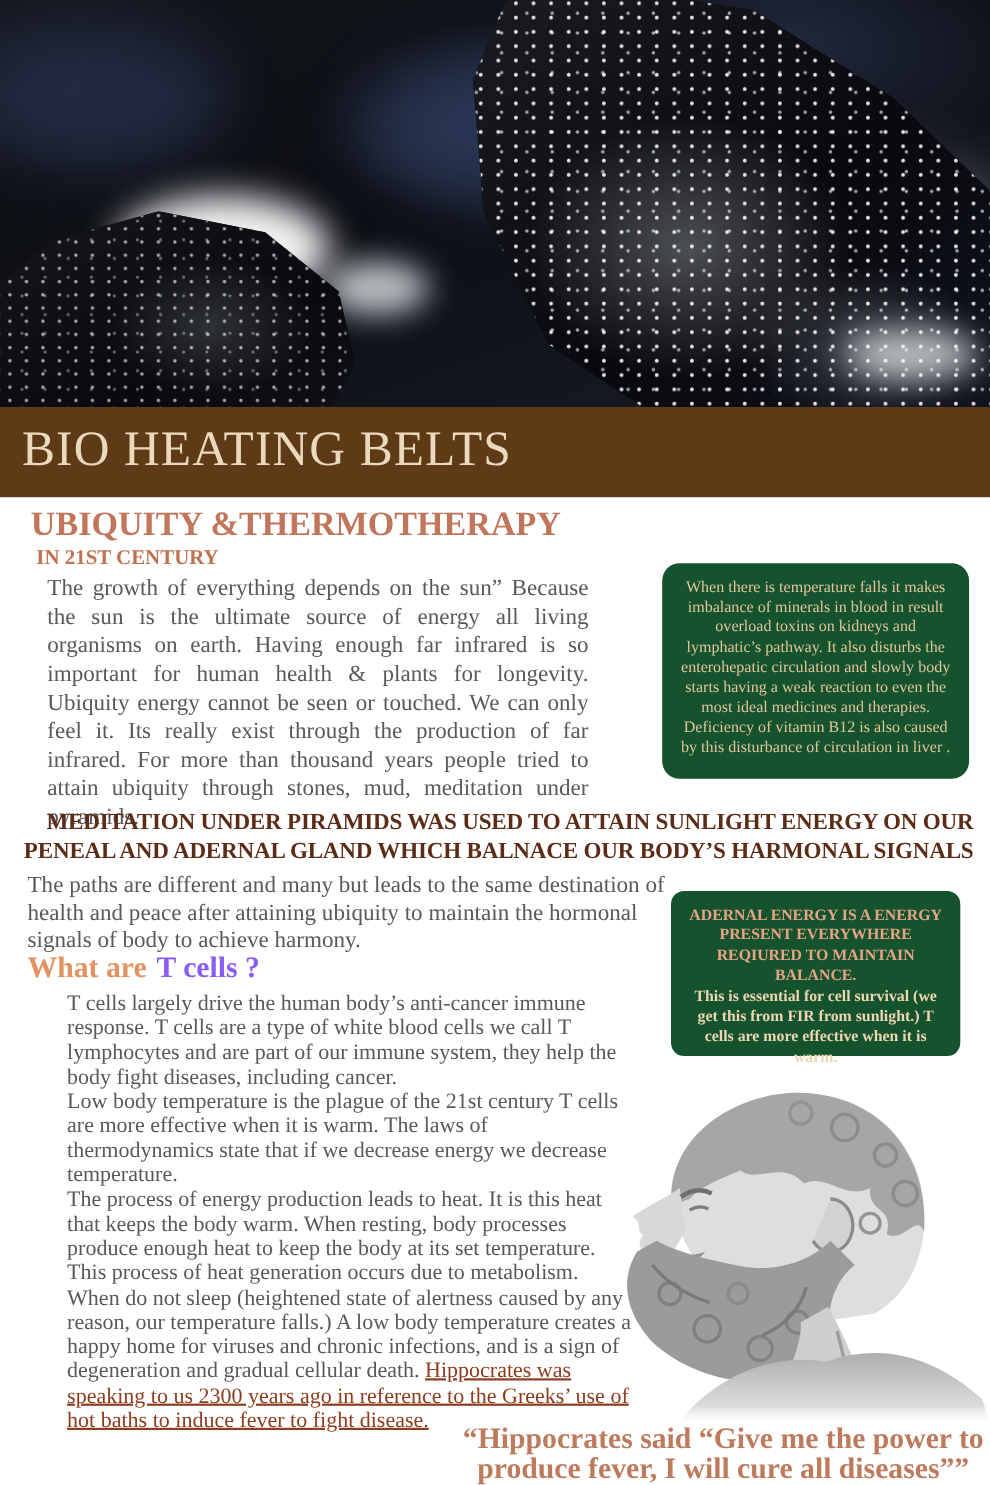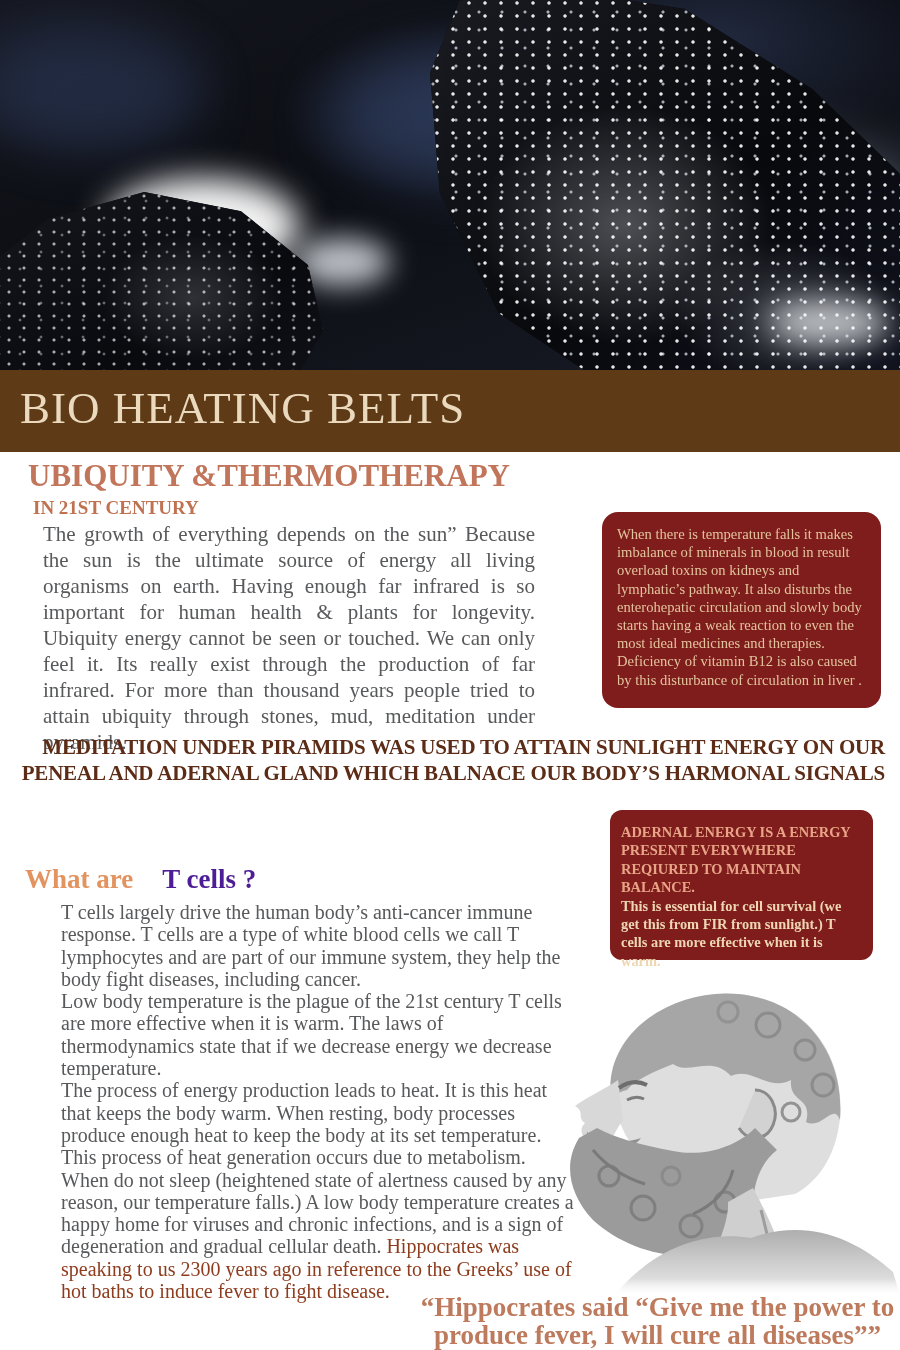--- a/index.html
+++ b/index.html
@@ -72,38 +72,38 @@
   }
 
   
   .main-heading { position:absolute; left:28px; top:458px; margin:0; font-size:31px; font-weight:700; color:#c1755a; }
   .sub-heading  { position:absolute; left:33px; top:497px; font-size:19px; font-weight:700; color:#bf7150; }
 
   .para { color:#58595b; margin:0; }
   .para-intro { position:absolute; left:43px; top:521px; width:492px; font-size:21px; line-height:26px; text-align:justify; }
   .para-paths { position:absolute; left:25px; top:792px; width:588px; font-size:21px; line-height:25px; }
 
-  .side-box { position:absolute; background:#7f1d1d; box-sizing:border-box; }
+  .side-box { position:absolute; background:#14532d; text-align:center; box-sizing:border-box; }
   .box1 { left:602px; top:512px; width:279px; height:196px; border-radius:16px; padding:13px 15px;
           font-size:14.6px; line-height:18.2px; color:#e3c49c; }
   .box2 { left:610px; top:810px; width:263px; height:150px; border-radius:12px; padding:13px 11px;
           font-size:14.4px; line-height:18.4px; font-weight:700; }
   .box2 .bx-heading { color:#e8a486; }
   .box2 .bx-body    { color:#eed6b2; }
 
   .meditation { position:absolute; left:15px; top:734px; width:870px; margin:0; text-align:right;
                 font-size:21px; line-height:26px; font-weight:700; color:#5c2c17; letter-spacing:-0.2px; }
 
   .tcells-heading { position:absolute; left:25px; top:864px; margin:0; font-size:27px; font-weight:700; }
   .tcells-heading .orange { color:#e2935f; margin-right:9px; }
-  .tcells-heading .black  { color:#4c1d95;margin-left:20px; }
+  .tcells-heading .black  { color:#8b5cf6; }
 
   .tcells-body { position:absolute; left:25px; top:901px; width:516px; font-size:20px; line-height:22.3px; color:#58595b;margin-left:36px; }
   .tcells-body p { margin:0; }
-  .brown { color:#8e3c1e; }
+  .brown { color:#8e3c1e;text-decoration:underline; }
 
   .portrait { position:absolute; left:523px; top:980px; width:377px; height:315px; }
 
   .quote { position:absolute; left:415px; top:1293px; width:485px; text-align:center;
            font-size:27px; line-height:28px; font-weight:700; color:#bd7a5c; }
 </style>
 </head>
 <body>
 
 <div class="page">
@@ -128,20 +128,21 @@
   <div class="sub-heading">IN 21ST CENTURY</div>
 
   <p class="para para-intro">The growth of everything depends on the sun” Because the sun is the ultimate source of energy all living organisms on earth. Having enough far infrared is so important for human health &amp; plants for longevity. Ubiquity energy cannot be seen or touched. We can only feel it. Its really exist through the production of far infrared. For more than thousand years people tried to attain ubiquity through stones, mud, meditation under pyramids.</p>
 
   <div class="side-box box1">
     <span>When there is temperature falls it makes imbalance of minerals in blood in result overload toxins on kidneys and lymphatic’s pathway. It also disturbs the enterohepatic circulation and slowly body starts having a weak reaction to even the most ideal medicines and therapies. Deficiency of vitamin B12 is also caused by this disturbance of circulation in liver .</span>
   </div>
 
   <h3 class="meditation">MEDITATION UNDER PIRAMIDS WAS USED TO ATTAIN SUNLIGHT ENERGY ON OUR PENEAL AND ADERNAL GLAND WHICH BALNACE OUR BODY’S HARMONAL SIGNALS</h3>
 
+  <p class="para para-paths">The paths are different and many but leads to the same destination of health and peace after attaining ubiquity to maintain the hormonal signals of body to achieve harmony.</p>
 
   <div class="side-box box2">
     <div class="bx-heading">ADERNAL ENERGY IS A ENERGY PRESENT EVERYWHERE REQIURED TO MAINTAIN BALANCE.</div>
     <div class="bx-body">This is essential for cell survival (we get this from FIR from sunlight.) T cells are more effective when it is warm.</div>
   </div>
 
   <h3 class="tcells-heading">
     <span class="orange">What are</span><span class="black">T cells ?</span>
   </h3>
 

